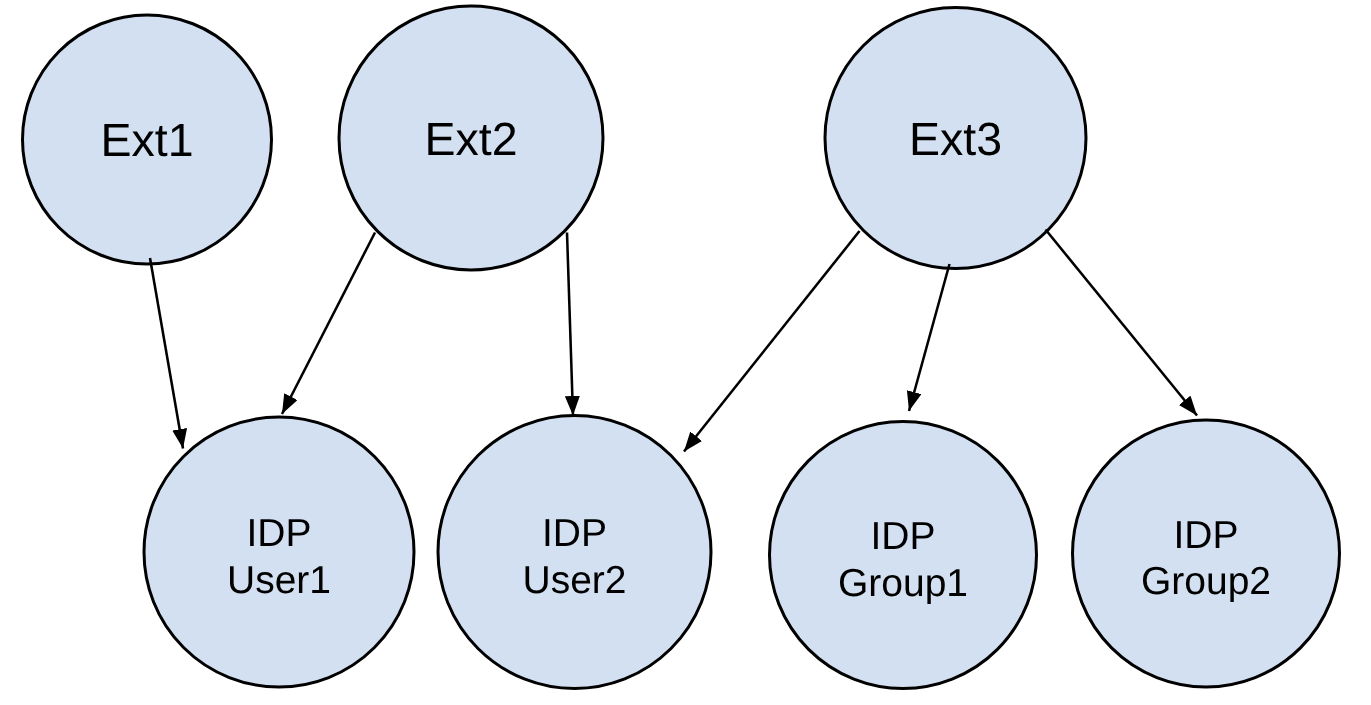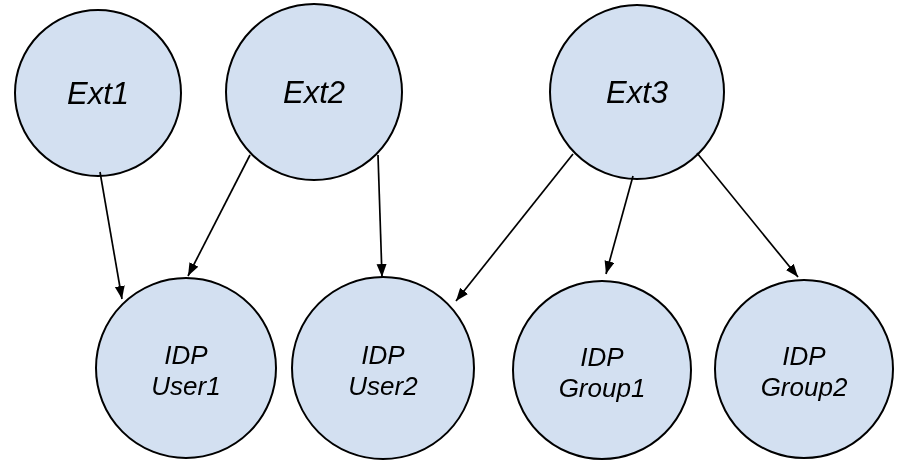--- a/index.html
+++ b/index.html
@@ -7,21 +7,20 @@
     padding: 0;
     background: #ffffff;
   }
   .canvas {
     width: 914px;
     height: 470px;
     position: relative;
     background: #ffffff;
     overflow: hidden;
     font-family: "Liberation Sans", sans-serif;
-    font-style: italic;
   }
   svg { display: block; }
   text {
     font-family: "Liberation Sans", sans-serif;
     fill: #000000;
     user-select: none;
   }
 </style>
 </head>
 <body>

